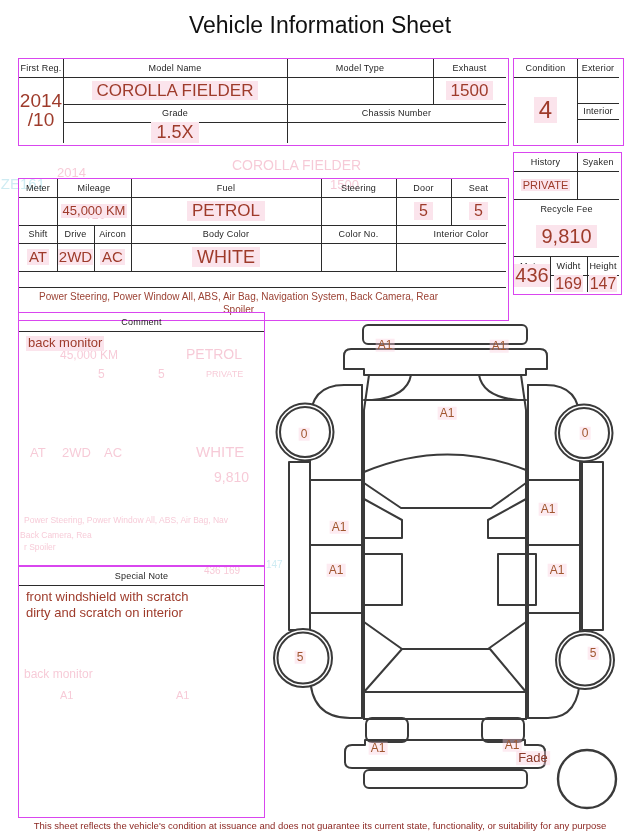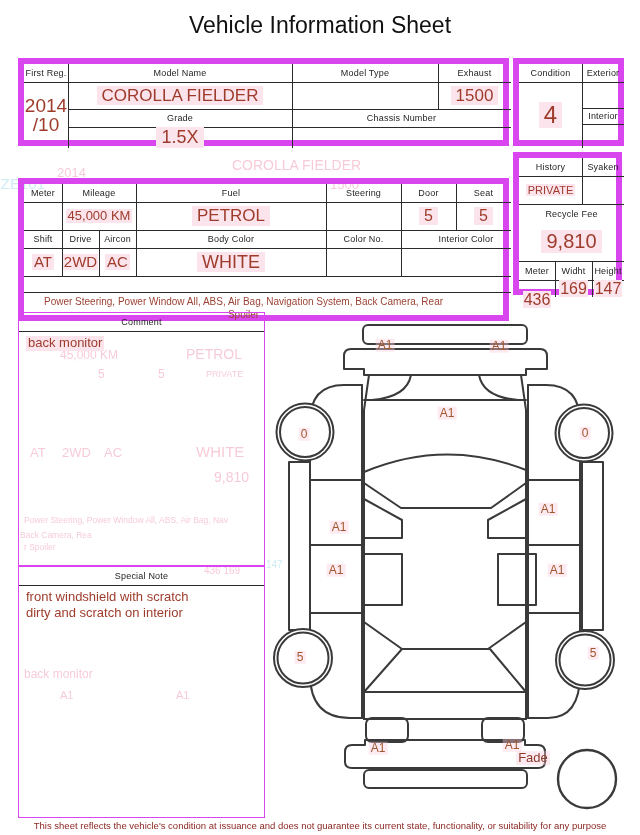--- a/index.html
+++ b/index.html
@@ -1,18 +1,18 @@
 <!DOCTYPE html>
 <html><head>
 <meta charset="utf-8">
 <style>
   html,body{margin:0;padding:0;}
   body{width:640px;height:835px;background:#ffffff;position:relative;overflow:hidden;
        font-family:"Liberation Sans",sans-serif;color:#1c1c1c;}
-  .box{position:absolute;border:6px solid #d946ef;box-sizing:border-box;}
+  .box{position:absolute;border:1px solid #d946ef;box-sizing:border-box;}
   .box.thin{border-width:1px;}
   .hl{position:absolute;height:1px;background:#2b2b2b;}
   .vl{position:absolute;width:1px;background:#2b2b2b;}
   .cell{position:absolute;display:flex;align-items:center;justify-content:center;text-align:center;box-sizing:border-box;}
   .lbl{font-size:9px;color:#1e1e1e;letter-spacing:.2px;}
   .val{color:#9e3b2b;}
   .hlbg{background:#fbe4ec;padding:0 5px;line-height:1.12;display:inline-block;}
   .title{position:absolute;top:12px;left:0;width:640px;text-align:center;font-size:23px;color:#111;}
   .equip-text{position:absolute;left:0;top:108px;width:491px;box-sizing:border-box;
               padding:3px 58px 0 6px;font-size:10px;line-height:1.3;color:#9c4335;text-align:center;}
@@ -166,21 +166,21 @@
   <div class="cell val" style="left:0;top:18px;width:63px;height:28px;font-size:11px;">
       <span class="hlbg" style="padding:0 2px;">PRIVATE</span>
     </div>
   <div class="cell lbl" style="left:0;top:48px;width:105px;height:16px;">Recycle Fee</div>
   <div class="cell val" style="left:0;top:64px;width:105px;height:39px;font-size:20px;">
       <span class="hlbg">9,810</span>
     </div>
   <div class="cell lbl" style="left:0;top:103px;width:36px;height:19px;">Meter</div>
   <div class="cell lbl" style="left:36px;top:103px;width:37px;height:19px;">Widht</div>
   <div class="cell lbl" style="left:73px;top:103px;width:32px;height:19px;">Height</div>
-  <div class="cell val" style="left:0;top:133px;width:36px;height:17px;font-size:16px;">
+  <div class="cell val" style="left:0;top:114px;width:36px;height:17px;font-size:20px;">
       <span class="hlbg" style="padding:0 1px;">436</span>
     </div>
   <div class="cell val" style="left:36px;top:122px;width:37px;height:17px;font-size:16px;">
       <span class="hlbg" style="padding:0 1px;">169</span>
     </div>
   <div class="cell val" style="left:73px;top:122px;width:32px;height:17px;font-size:16px;">
       <span class="hlbg" style="padding:0 1px;">147</span>
     </div>
 </div>
 

